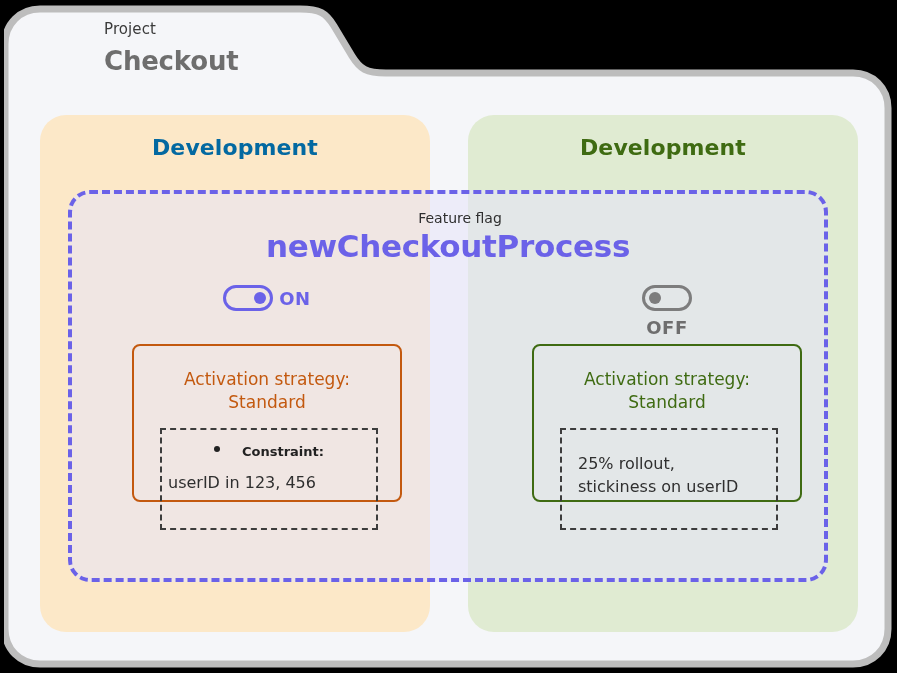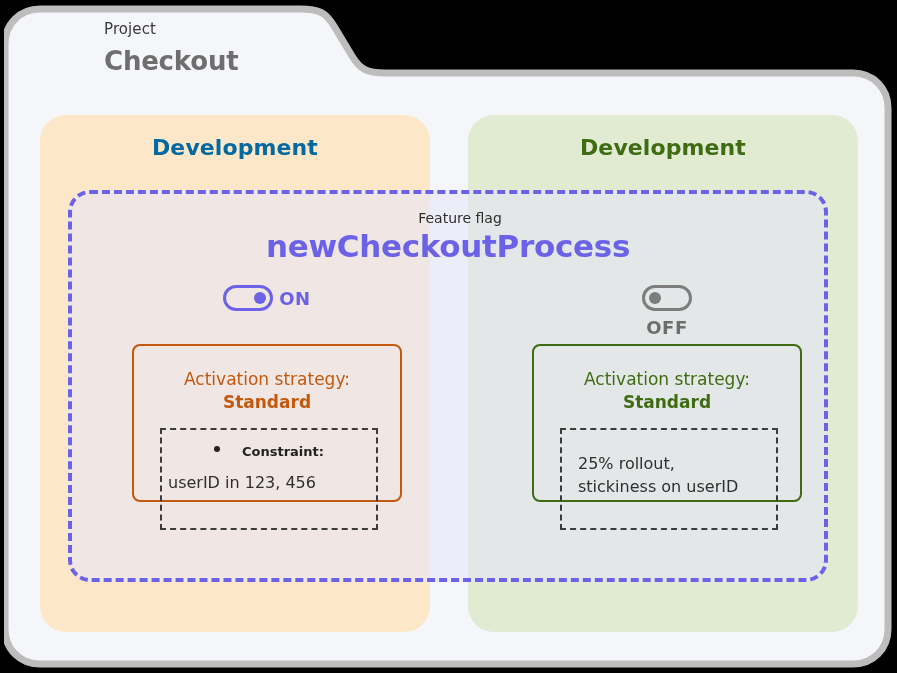--- a/index.html
+++ b/index.html
@@ -190,21 +190,21 @@
     border: 2px solid #3f6b12;
   }
   .strategy-heading {
     text-align: center;
     font-size: 17px;
     line-height: 1.35;
     margin-top: 22px;
   }
   .strategy-box.dev  .strategy-heading { color: #c3590f; }
   .strategy-box.prod .strategy-heading { color: #3f6b12; }
-  .strategy-value { font-weight: bold; }
+  .strategy-value { font-weight: normal; }
 
   .detail-box {
     position: absolute;
     left: 26px;
     top: 82px;
     width: 218px;
     height: 102px;
     border: 2px dashed #3c3c3c;
     box-sizing: border-box;
   }

